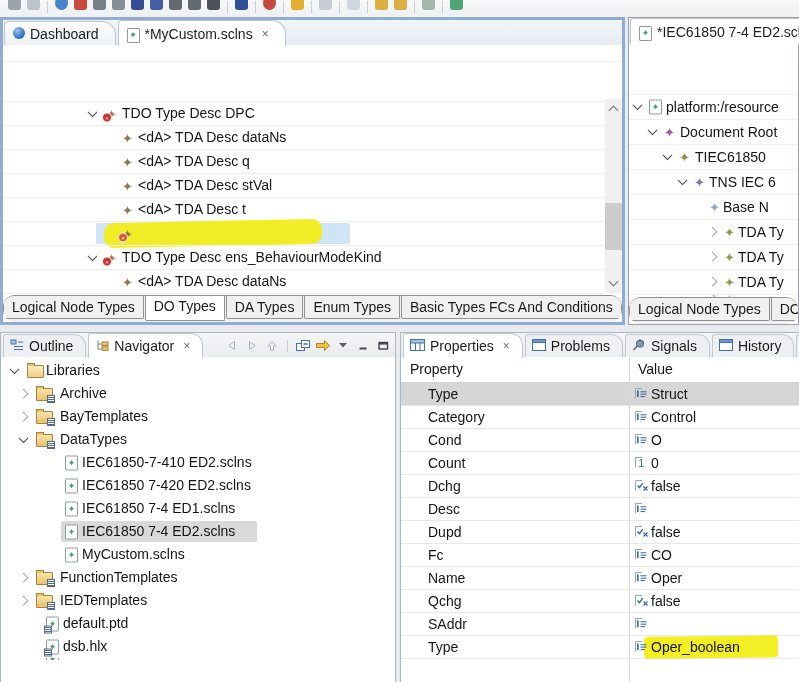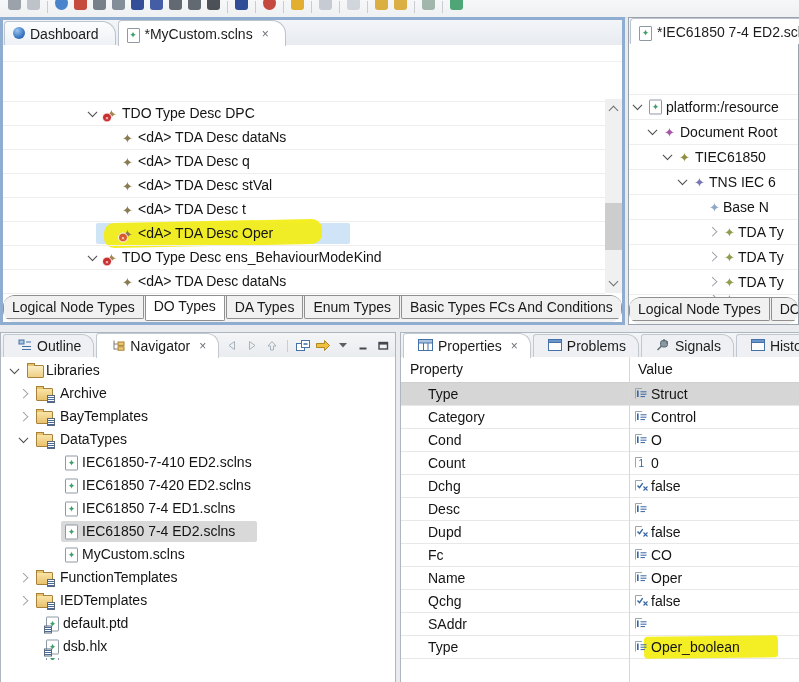--- a/index.html
+++ b/index.html
@@ -79,21 +79,21 @@
   .ftab.active{background:#fff;height:25px;margin-top:-1px;z-index:2;}
 
   
   .view{position:absolute;top:332px;height:350px;background:#fff;box-sizing:border-box;
         border:1px solid #aeb6c0;border-bottom:none;}
   #nav{left:0;width:396px;}
   #props{left:400px;width:399px;border-right:none;}
   .vtabs{position:absolute;left:0;right:0;top:0;height:24px;display:flex;align-items:flex-end;
          background:linear-gradient(#f4f5f7,#e9ecef);border-bottom:1px solid #a8b2be;padding-left:2px;}
   .vtab{position:relative;flex:none;display:flex;align-items:center;gap:5px;height:22px;
-        padding:0 12px 0 14px;margin-right:2px;white-space:nowrap;
+        padding:0 12px 0 6px;margin-right:2px;white-space:nowrap;
         border:1px solid #c2c8d0;border-bottom:none;border-radius:3px 12px 0 0;
         background:#eef0f3;color:#1c1c1c;}
   .vtab.active{background:#fff;height:24px;margin-bottom:-1px;z-index:2;}
   .vtools{margin-left:auto;display:flex;align-items:center;height:24px;padding-right:3px;gap:2px;}
   .vtool{display:inline-flex;align-items:center;justify-content:center;width:18px;height:18px;}
   .vbody{position:absolute;left:0;right:0;top:24px;bottom:0;overflow:hidden;background:#fff;}
 
   
   #nav .trow{border-top:none;height:23px;}
 
@@ -180,21 +180,20 @@
             <span class="tlabel" style="left: 135px; line-height: 23px;">&lt;dA&gt; TDA Desc stVal</span>
           </div>
           <div class="trow" style="height: 23px;">
             <span class="icwrap" style="left: 119px;"><span class="ic"><span class="ticon" style="color:#8b7b52">✦</span></span></span>
             <span class="tlabel" style="left: 135px; line-height: 23px;">&lt;dA&gt; TDA Desc t</span>
           </div>
           <div class="trow" style="height: 23px;">
             <span class="selbox" style="left: 93px; width: 254px; background: rgb(207, 228, 246);"></span>
             <span class="hlbox" style="left: 101px; width: 218px;"></span>
             <span class="icwrap" style="left: 119px;"><span class="ic"><span class="ticon" style="color:#8b7b52">✦<i class="bdg" style="background:#d65a2a">×</i></span></span></span>
-            <span class="tlabel" style="left: 135px; line-height: 23px;">&lt;dA&gt; TDA Desc Oper</span>
           </div>
           <div class="trow" style="height: 23px;">
             <span class="chev x" style="left: 86px;"></span>
             <span class="icwrap" style="left: 103px;"><span class="ic"><span class="ticon" style="color:#a5854f">✦<i class="bdg" style="background:#c92f2f">×</i></span></span></span>
             <span class="tlabel" style="left: 119px; line-height: 23px;">TDO Type Desc ens_BehaviourModeKind</span>
           </div>
           <div class="trow" style="height: 23px;">
             <span class="icwrap" style="left: 119px;"><span class="ic"><span class="ticon" style="color:#8b7b52">✦</span></span></span>
             <span class="tlabel" style="left: 135px; line-height: 23px;">&lt;dA&gt; TDA Desc dataNs</span>
           </div>

